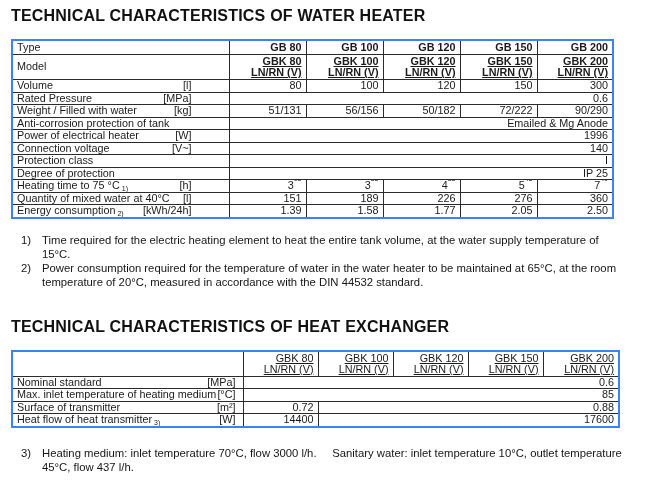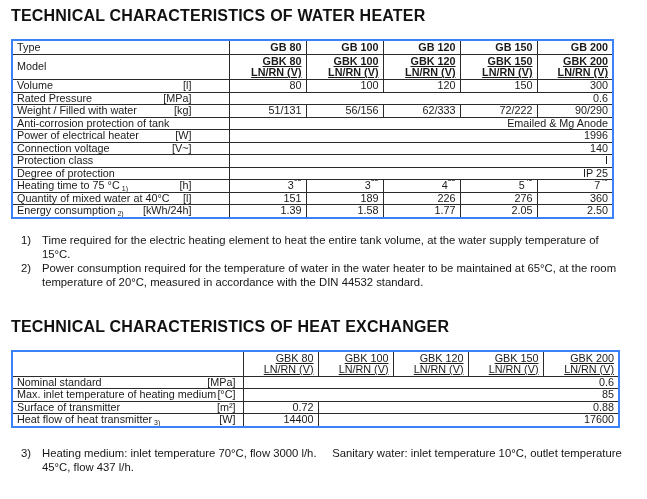--- a/index.html
+++ b/index.html
@@ -121,21 +121,21 @@
     </tr>
     <tr>
       <td>
             <div class="lw">
               <span class="ln">Weight / Filled with water</span>
               <span class="un">[kg]</span>
             </div>
           </td>
       <td class="c">51/131</td>
       <td class="c">56/156</td>
-      <td class="c">62/333</td>
+      <td class="c">50/182</td>
       <td class="c">72/222</td>
       <td class="c">90/290</td>
     </tr>
     <tr>
       <td>
             <div class="lw">
               <span class="ln">Anti-corrosion protection of tank</span>
               <span class="un"></span>
             </div>
           </td>

